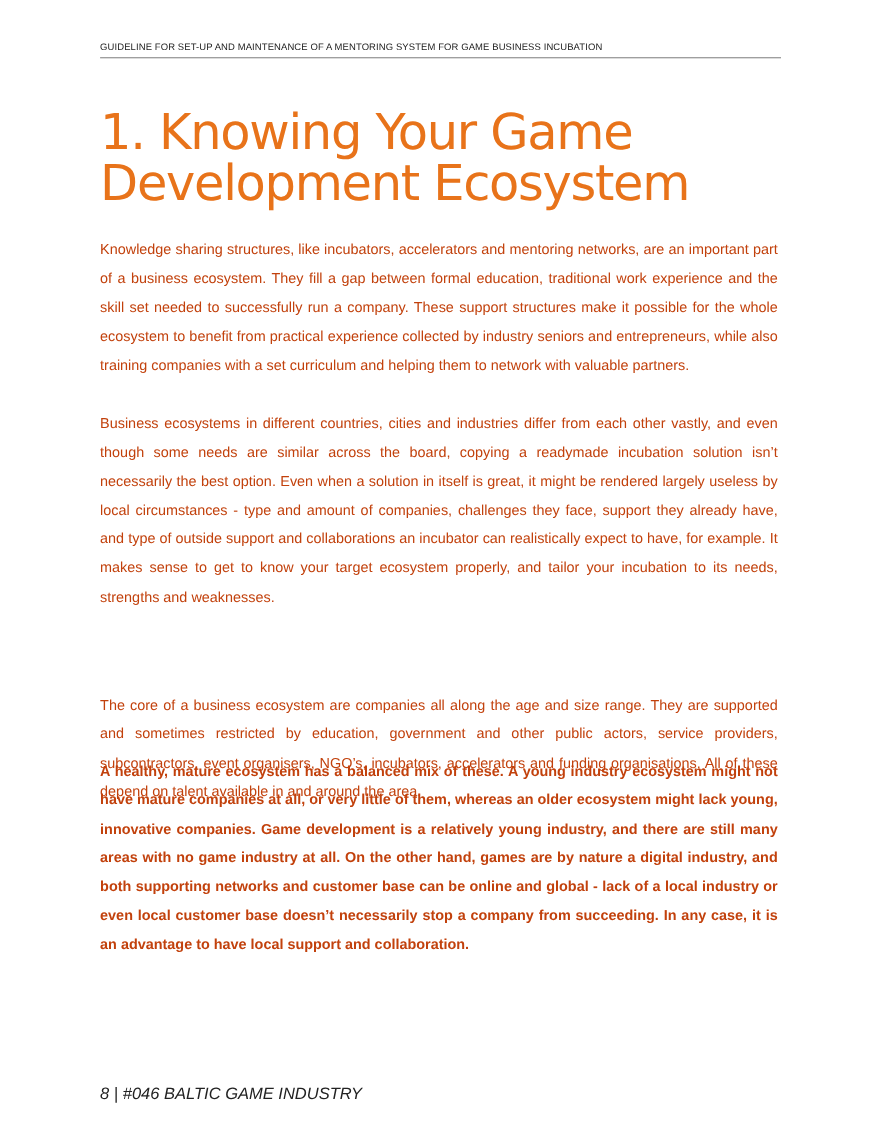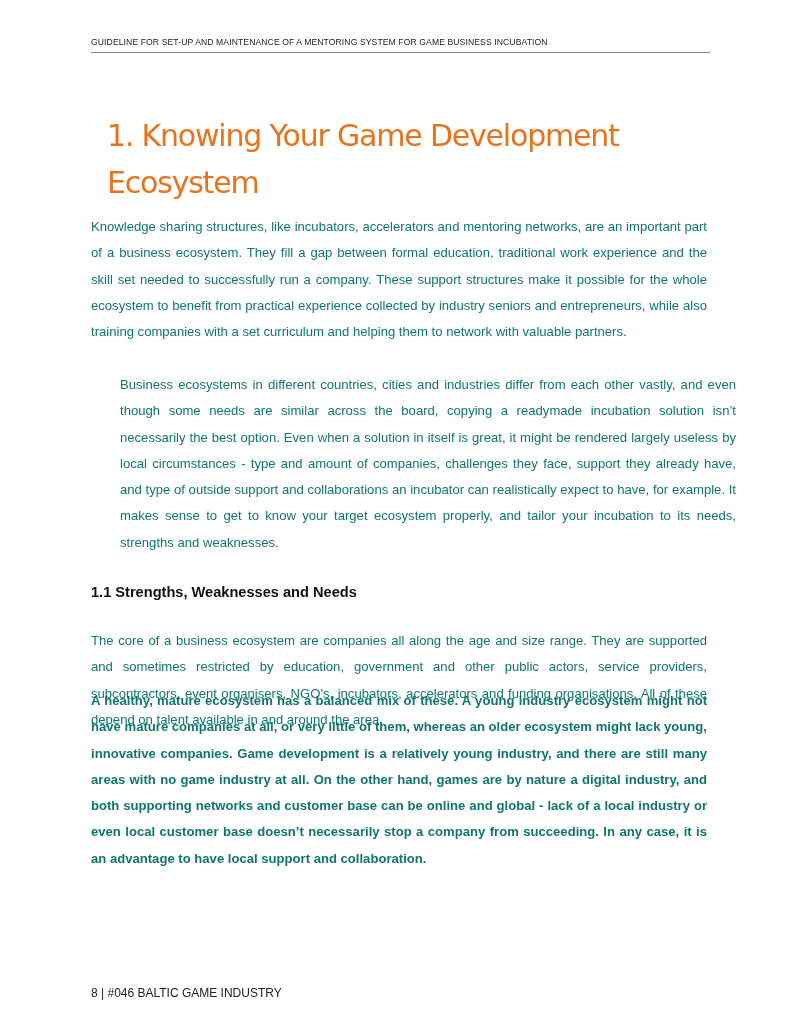--- a/index.html
+++ b/index.html
@@ -10,53 +10,52 @@
     font-family: "Liberation Sans", sans-serif; font-size: 8.6px; letter-spacing: 0.1px;
     color: #222; text-transform: uppercase;
   }
   .header-rule {
     position: absolute; left: 91px; top: 52px; width: 619px; height: 0;
     border-top: 1.5px solid #888;
   }
   .chapter-title {
     position: absolute; left: 91px; top: 96px; width: 620px;
     font-family: "DejaVu Sans", sans-serif; font-weight: normal;
-    font-size: 30px; line-height: 47px; color: #e8731a; margin: 16px;
+    font-size: 45px; line-height: 47px; color: #e8731a; margin: 0;
     letter-spacing: -1.2px;
   }
   .body-text {
     position: absolute; left: 91px; width: 616px;
     font-family: "Liberation Sans", sans-serif; font-size: 13.1px;
-    line-height: 26.3px; color: #0f766e; text-align: justify; margin: 0;
+    line-height: 26.3px; color: #c2410c; text-align: justify; margin: 0;
   }
   .p1 { top: 214px; }
-  .p2 { top: 372px; margin-left: 29px; }
+  .p2 { top: 372px; }
   .section-heading {
     position: absolute; left: 91px; top: 584px; margin: 0;
     font-family: "Liberation Sans", sans-serif; font-weight: bold;
     font-size: 14.6px; color: #111;
   }
   .p3 { top: 628px; }
   .p4 { top: 688px; font-weight: bold; }
   .footer {
     position: absolute; left: 91px; top: 986px;
-    font-family: "Liberation Sans", sans-serif; font-size: 12px; color: #222;
+    font-family: "Liberation Sans", sans-serif; font-size: 15px; color: #222; font-style: italic;
   }
 </style>
 </head>
 <body>
 
 <div class="page">
   <div class="running-header">GUIDELINE FOR SET-UP AND MAINTENANCE OF A MENTORING SYSTEM FOR GAME BUSINESS INCUBATION</div>
   <div class="header-rule"></div>
 
   <h1 class="chapter-title">1. Knowing Your Game Development Ecosystem</h1>
 
   <p class="body-text p1">Knowledge sharing structures, like incubators, accelerators and mentoring networks, are an important part of a business ecosystem. They fill a gap between formal education, traditional work experience and the skill set needed to successfully run a company. These support structures make it possible for the whole ecosystem to benefit from practical experience collected by industry seniors and entrepreneurs, while also training companies with a set curriculum and helping them to network with valuable partners.</p>
   <p class="body-text p2">Business ecosystems in different countries, cities and industries differ from each other vastly, and even though some needs are similar across the board, copying a readymade incubation solution isn’t necessarily the best option. Even when a solution in itself is great, it might be rendered largely useless by local circumstances - type and amount of companies, challenges they face, support they already have, and type of outside support and collaborations an incubator can realistically expect to have, for example. It makes sense to get to know your target ecosystem properly, and tailor your incubation to its needs, strengths and weaknesses.</p>
 
-  <h2 class="section-heading">1.1 Strengths, Weaknesses and Needs</h2>
 
   <p class="body-text p3">The core of a business ecosystem are companies all along the age and size range. They are supported and sometimes restricted by education, government and other public actors, service providers, subcontractors, event organisers, NGO’s, incubators, accelerators and funding organisations. All of these depend on talent available in and around the area.</p>
   <p class="body-text p4">A healthy, mature ecosystem has a balanced mix of these. A young industry ecosystem might not have mature companies at all, or very little of them, whereas an older ecosystem might lack young, innovative companies. Game development is a relatively young industry, and there are still many areas with no game industry at all. On the other hand, games are by nature a digital industry, and both supporting networks and customer base can be online and global - lack of a local industry or even local customer base doesn’t necessarily stop a company from succeeding. In any case, it is an advantage to have local support and collaboration.</p>
 
   <div class="footer">8 | #046 BALTIC GAME INDUSTRY</div>
 </div>
 
 </body></html>

